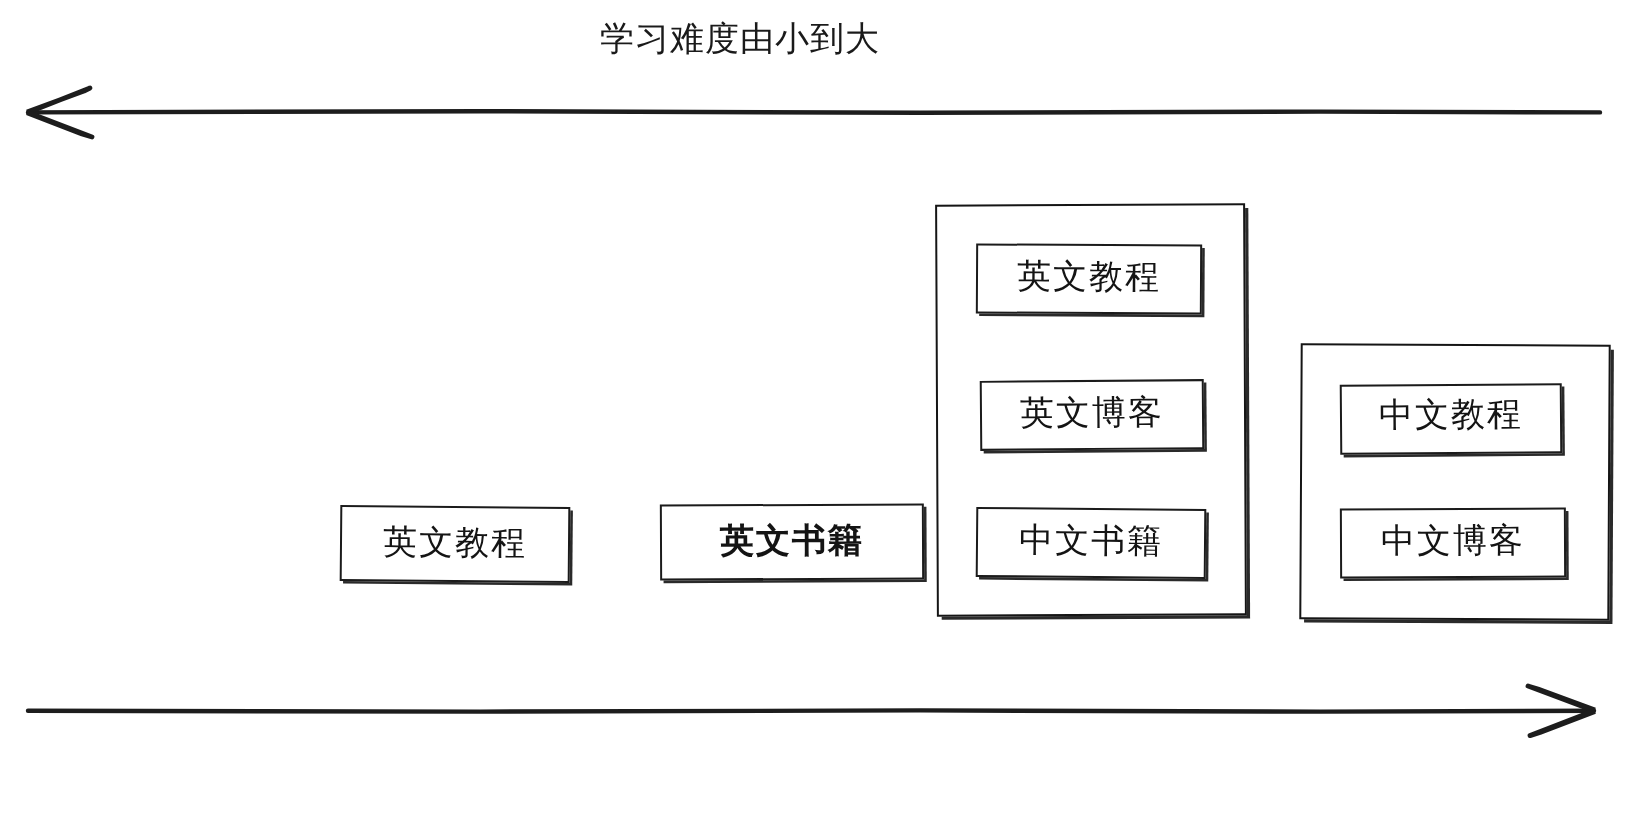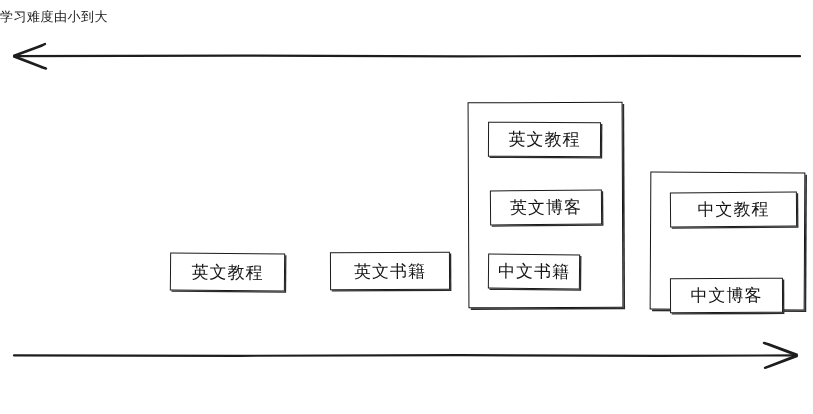--- a/index.html
+++ b/index.html
@@ -12,24 +12,25 @@
   }
   #canvas {
     position: relative;
     width: 813px;
     height: 414px;
     background: #ffffff;
     overflow: hidden;
   }
   .axis-label {
     position: absolute;
-    font-size: 13px;
+    font-size: 17px;
     color: #1a1a1a;
     letter-spacing: 0.5px;
     white-space: nowrap;
+    text-align: center;
     font-family: "DejaVu Sans", "Liberation Sans", sans-serif;
   }
   #label-top {
     left: 0;
     top: 8px;
     width: 740px;
   }
   #label-bottom {
     left: 0;
     top: 372px;
@@ -87,45 +88,45 @@
       <path d="M14,26.2 L45,14 L42,15.5 L13.5,26.0" stroke="#1d1d1d" stroke-width="2.4" fill="#1d1d1d" stroke-linejoin="round"></path>
       <path d="M14,26.2 L46,38.5 L41,37 L13.5,26.4" stroke="#1d1d1d" stroke-width="2.4" fill="#1d1d1d" stroke-linejoin="round"></path>
     </g>
   </svg>
 
 
   <div class="node skew-b" style="left:170px; top:253px; width:115px; height:38px;">
     <span class="node-label">英文教程</span>
   </div>
 
-  <div class="node skew-c" style="left:330px; top:252px; width:120px; height:38px;">
+  <div class="node skew-c" style="left:330px; top:252px; width:132px; height:38px;font-weight:bold;">
     <span class="node-label">英文书籍</span>
   </div>
 
   <div class="group-box skew-c" style="left:468px; top:102px; width:155px; height:206px;"></div>
 
   <div class="node skew-d" style="left:488px; top:122px; width:113px; height:35px;align-items:center;">
     <span class="node-label">英文教程</span>
   </div>
 
   <div class="node skew-a" style="left:490px; top:190px; width:112px; height:35px;">
     <span class="node-label">英文博客</span>
   </div>
 
-  <div class="node skew-b" style="left:488px; top:254px; width:92px; height:35px;">
+  <div class="node skew-b" style="left:488px; top:254px; width:115px; height:35px;">
     <span class="node-label">中文书籍</span>
   </div>
 
   <div class="group-box skew-d" style="left:650px; top:172px; width:155px; height:138px;"></div>
 
-  <div class="node skew-a" style="left:670px; top:192px; width:127px; height:35px;">
+  <div class="node skew-a" style="left:670px; top:192px; width:111px; height:35px;font-family:Liberation Mono, monospace;">
     <span class="node-label">中文教程</span>
   </div>
 
-  <div class="node skew-c" style="left:670px; top:254px; width:113px; height:35px;margin-top:24px;">
+  <div class="node skew-c" style="left:670px; top:254px; width:113px; height:35px;">
     <span class="node-label">中文博客</span>
   </div>
 
   <svg class="axis-svg" id="axis-bottom-svg" width="813" height="60">
     <g>
       <path d="M14,25.4 L240,25.8 L460,25.2 L660,25.8 L797,25.4" stroke="#1d1d1d" stroke-width="2.2" fill="none" stroke-linecap="round"></path>
       <path d="M797,25.4 L764,13 L769,14.5 L797.5,25.0" stroke="#1d1d1d" stroke-width="2.4" fill="#1d1d1d" stroke-linejoin="round"></path>
       <path d="M797,25.4 L765,37.8 L770,36.2 L797.5,25.8" stroke="#1d1d1d" stroke-width="2.4" fill="#1d1d1d" stroke-linejoin="round"></path>
     </g>
   </svg>

